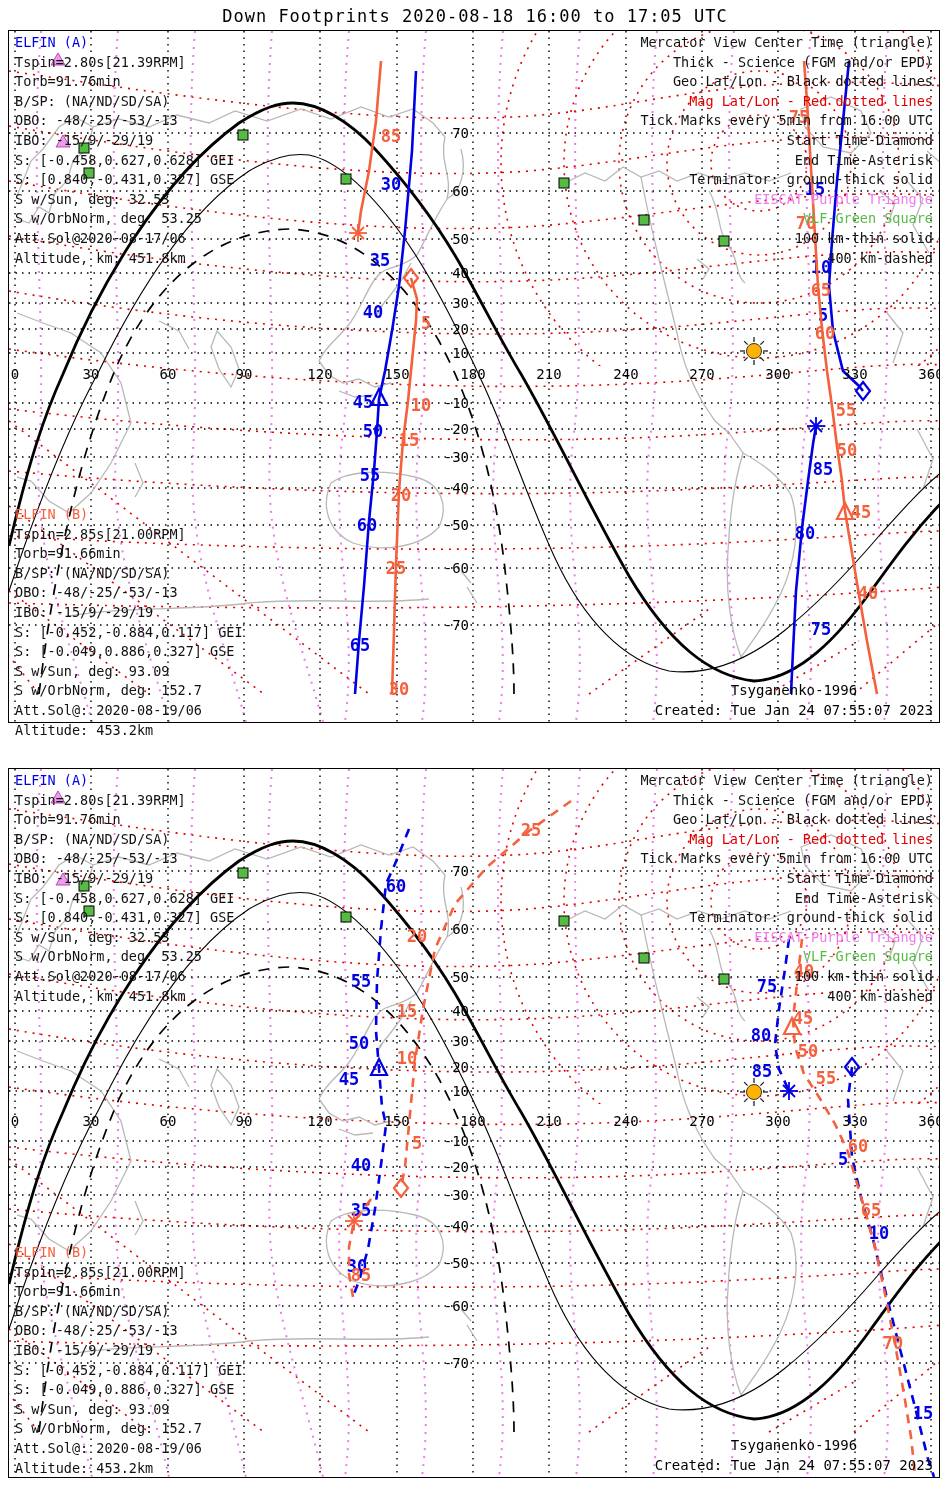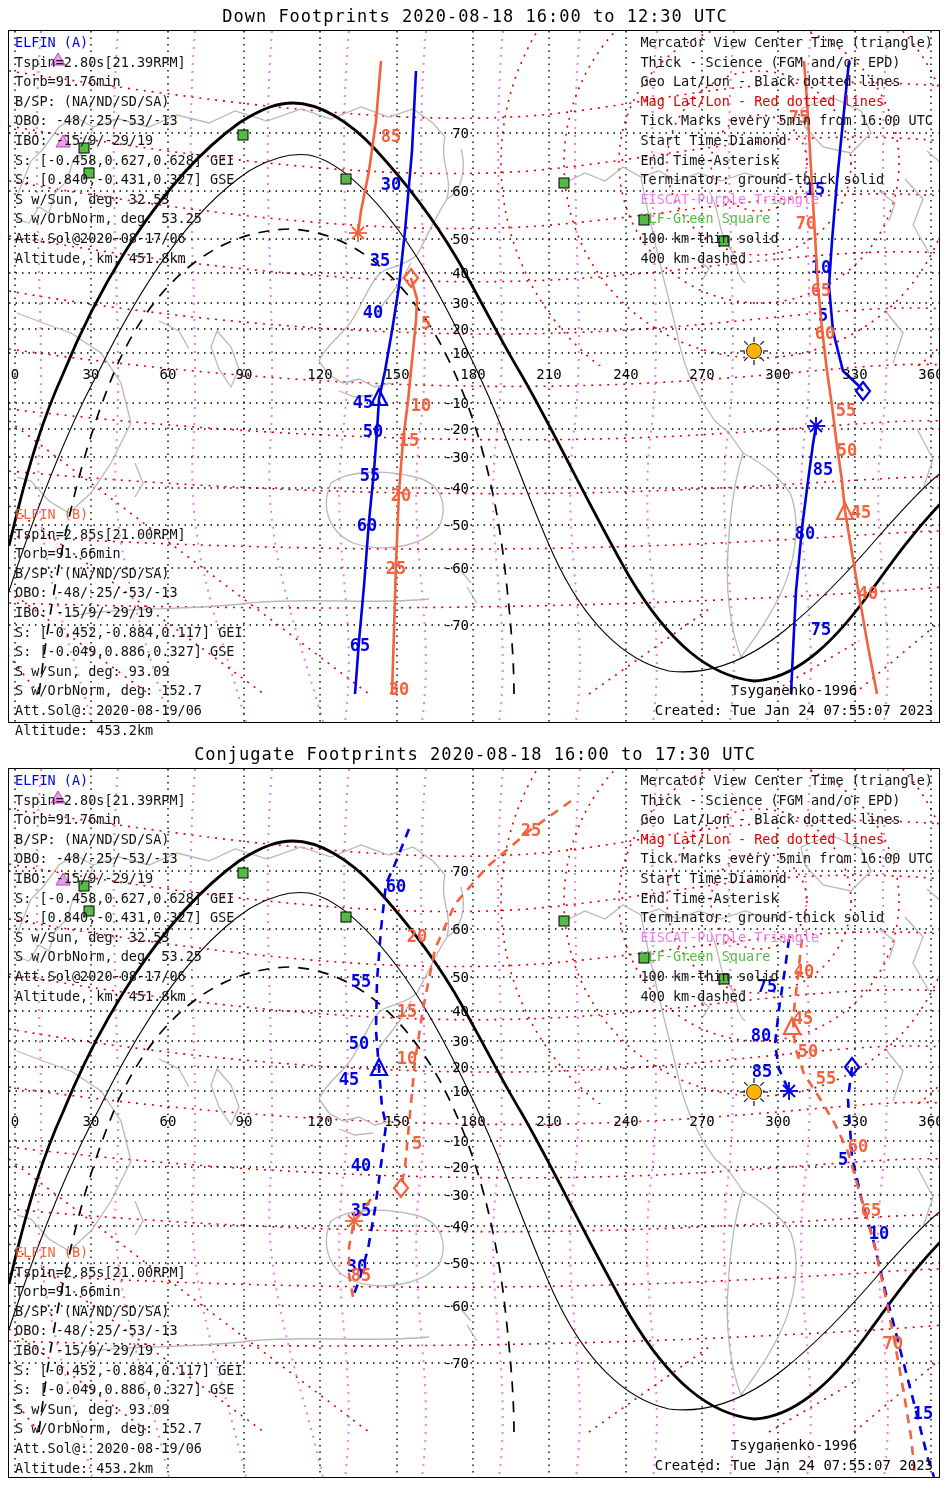--- a/index.html
+++ b/index.html
@@ -4,28 +4,28 @@
 <style>
   html,body{margin:0;padding:0;background:#ffffff;}
   #screenshot{position:relative;width:950px;height:1500px;background:#ffffff;overflow:hidden;
               font-family:"DejaVu Sans Mono", monospace;}
   .panel-title{position:absolute;left:0;width:950px;text-align:center;
                font-family:"DejaVu Sans Mono", monospace;font-size:17px;letter-spacing:1px;color:#000;}
   .plot{position:absolute;left:8px;width:932px;border:1px solid #000;background:#fff;box-sizing:border-box;}
   .plot svg{position:absolute;left:0;top:0;}
   .info-block{position:absolute;font-size:13.5px;line-height:19.6px;white-space:pre;color:#111;}
   .info-block .hdr{font-weight:normal;}
-  .legend-block{position:absolute;right:6px;top:2px;text-align:left;font-size:13.5px;line-height:19.6px;white-space:pre;color:#111;}
+  .legend-block{position:absolute;right:6px;top:2px;text-align:right;font-size:13.5px;line-height:19.6px;white-space:pre;color:#111;}
   .footer-block{position:absolute;right:6px;bottom:2px;text-align:center;font-size:14px;line-height:20px;white-space:pre;color:#000;}
 </style>
 </head>
 <body>
 
 <div id="screenshot">
-  <div class="panel-title" style="top:6px">Down Footprints 2020-08-18 16:00 to 12:30 UTC</div>
+  <div class="panel-title" style="top:6px">Down Footprints 2020-08-18 16:00 to 17:05 UTC</div>
   <div class="plot" id="plot-down" style="top:30px;height:693px">
       <svg width="930" height="691" viewBox="0 0 930 691" xmlns="http://www.w3.org/2000/svg">
         <defs>
           <clipPath id="p1-pole">
             <rect x="460" y="0" width="470" height="335"></rect>
           </clipPath>
         </defs>
         <g stroke="#ee7bee" stroke-width="2" fill="none" stroke-dasharray="2 6">
           <path d="M 32,0 C 20,150 38,300 30,420 C 24,520 58,600 83,691"></path>
           <path d="M 109,0 C 97,150 115,300 107,420 C 101,520 135,600 160,691"></path>
@@ -222,21 +222,20 @@
           <text x="460" y="542" text-anchor="end">-60</text>
           <text x="460" y="599" text-anchor="end">-70</text>
         </g>
       </svg>
       <div class="info-block" style="left:6px;top:2px"><div class="hdr" style="color:#0000e6">ELFIN (A)</div><div>Tspin=2.80s[21.39RPM]</div><div>Torb=91.76min</div><div>B/SP: (NA/ND/SD/SA)</div><div>OBO: -48/-25/-53/-13</div><div>IBO: -15/9/-29/19</div><div>S: [-0.458,0.627,0.628] GEI</div><div>S: [0.840,-0.431,0.327] GSE</div><div>S w/Sun, deg: 32.53</div><div>S w/OrbNorm, deg: 53.25</div><div>Att.Sol@2020-08-17/06</div><div>Altitude, km: 451.8km</div></div>
       <div class="info-block" style="left:6px;top:474px"><div class="hdr" style="color:#f4613c">ELFIN (B)</div><div>Tspin=2.85s[21.00RPM]</div><div>Torb=91.66min</div><div>B/SP: (NA/ND/SD/SA)</div><div>OBO: -48/-25/-53/-13</div><div>IBO: -15/9/-29/19</div><div>S: [-0.452,-0.884,0.117] GEI</div><div>S: [-0.049,0.886,0.327] GSE</div><div>S w/Sun, deg: 93.09</div><div>S w/OrbNorm, deg: 152.7</div><div>Att.Sol@: 2020-08-19/06</div><div>Altitude: 453.2km</div></div>
       <div class="legend-block"><div style="color:#111111">Mercator View Center Time (triangle)</div><div style="color:#111111">Thick - Science (FGM and/or EPD)</div><div style="color:#111111">Geo Lat/Lon - Black dotted lines</div><div style="color:#e00000">Mag Lat/Lon - Red dotted lines</div><div style="color:#111111">Tick Marks every 5min from 16:00 UTC</div><div style="color:#111111">Start Time-Diamond</div><div style="color:#111111">End Time-Asterisk</div><div style="color:#111111">Terminator: ground-thick solid</div><div style="color:#ee7bee">EISCAT-Purple Triangle</div><div style="color:#55bb44">VLF-Green Square</div><div style="color:#111111">100 km-thin solid</div><div style="color:#111111">400 km-dashed</div></div>
       <div class="footer-block"><div>Tsyganenko-1996</div><div>Created: Tue Jan 24 07:55:07 2023</div></div>
     </div>
 
-  <div class="panel-title" style="top:744px">Conjugate Footprints 2020-08-18 16:00 to 17:30 UTC</div>
   <div class="plot" id="plot-conj" style="top:768px;height:710px">
       <svg width="930" height="708" viewBox="0 0 930 708" xmlns="http://www.w3.org/2000/svg">
         <defs>
           <clipPath id="p2-pole">
             <rect x="460" y="0" width="470" height="335"></rect>
           </clipPath>
         </defs>
         <g stroke="#ee7bee" stroke-width="2" fill="none" stroke-dasharray="2 6">
           <path d="M 32,0 C 20,150 38,300 30,420 C 24,520 58,600 83,708"></path>
           <path d="M 109,0 C 97,150 115,300 107,420 C 101,520 135,600 160,708"></path>

